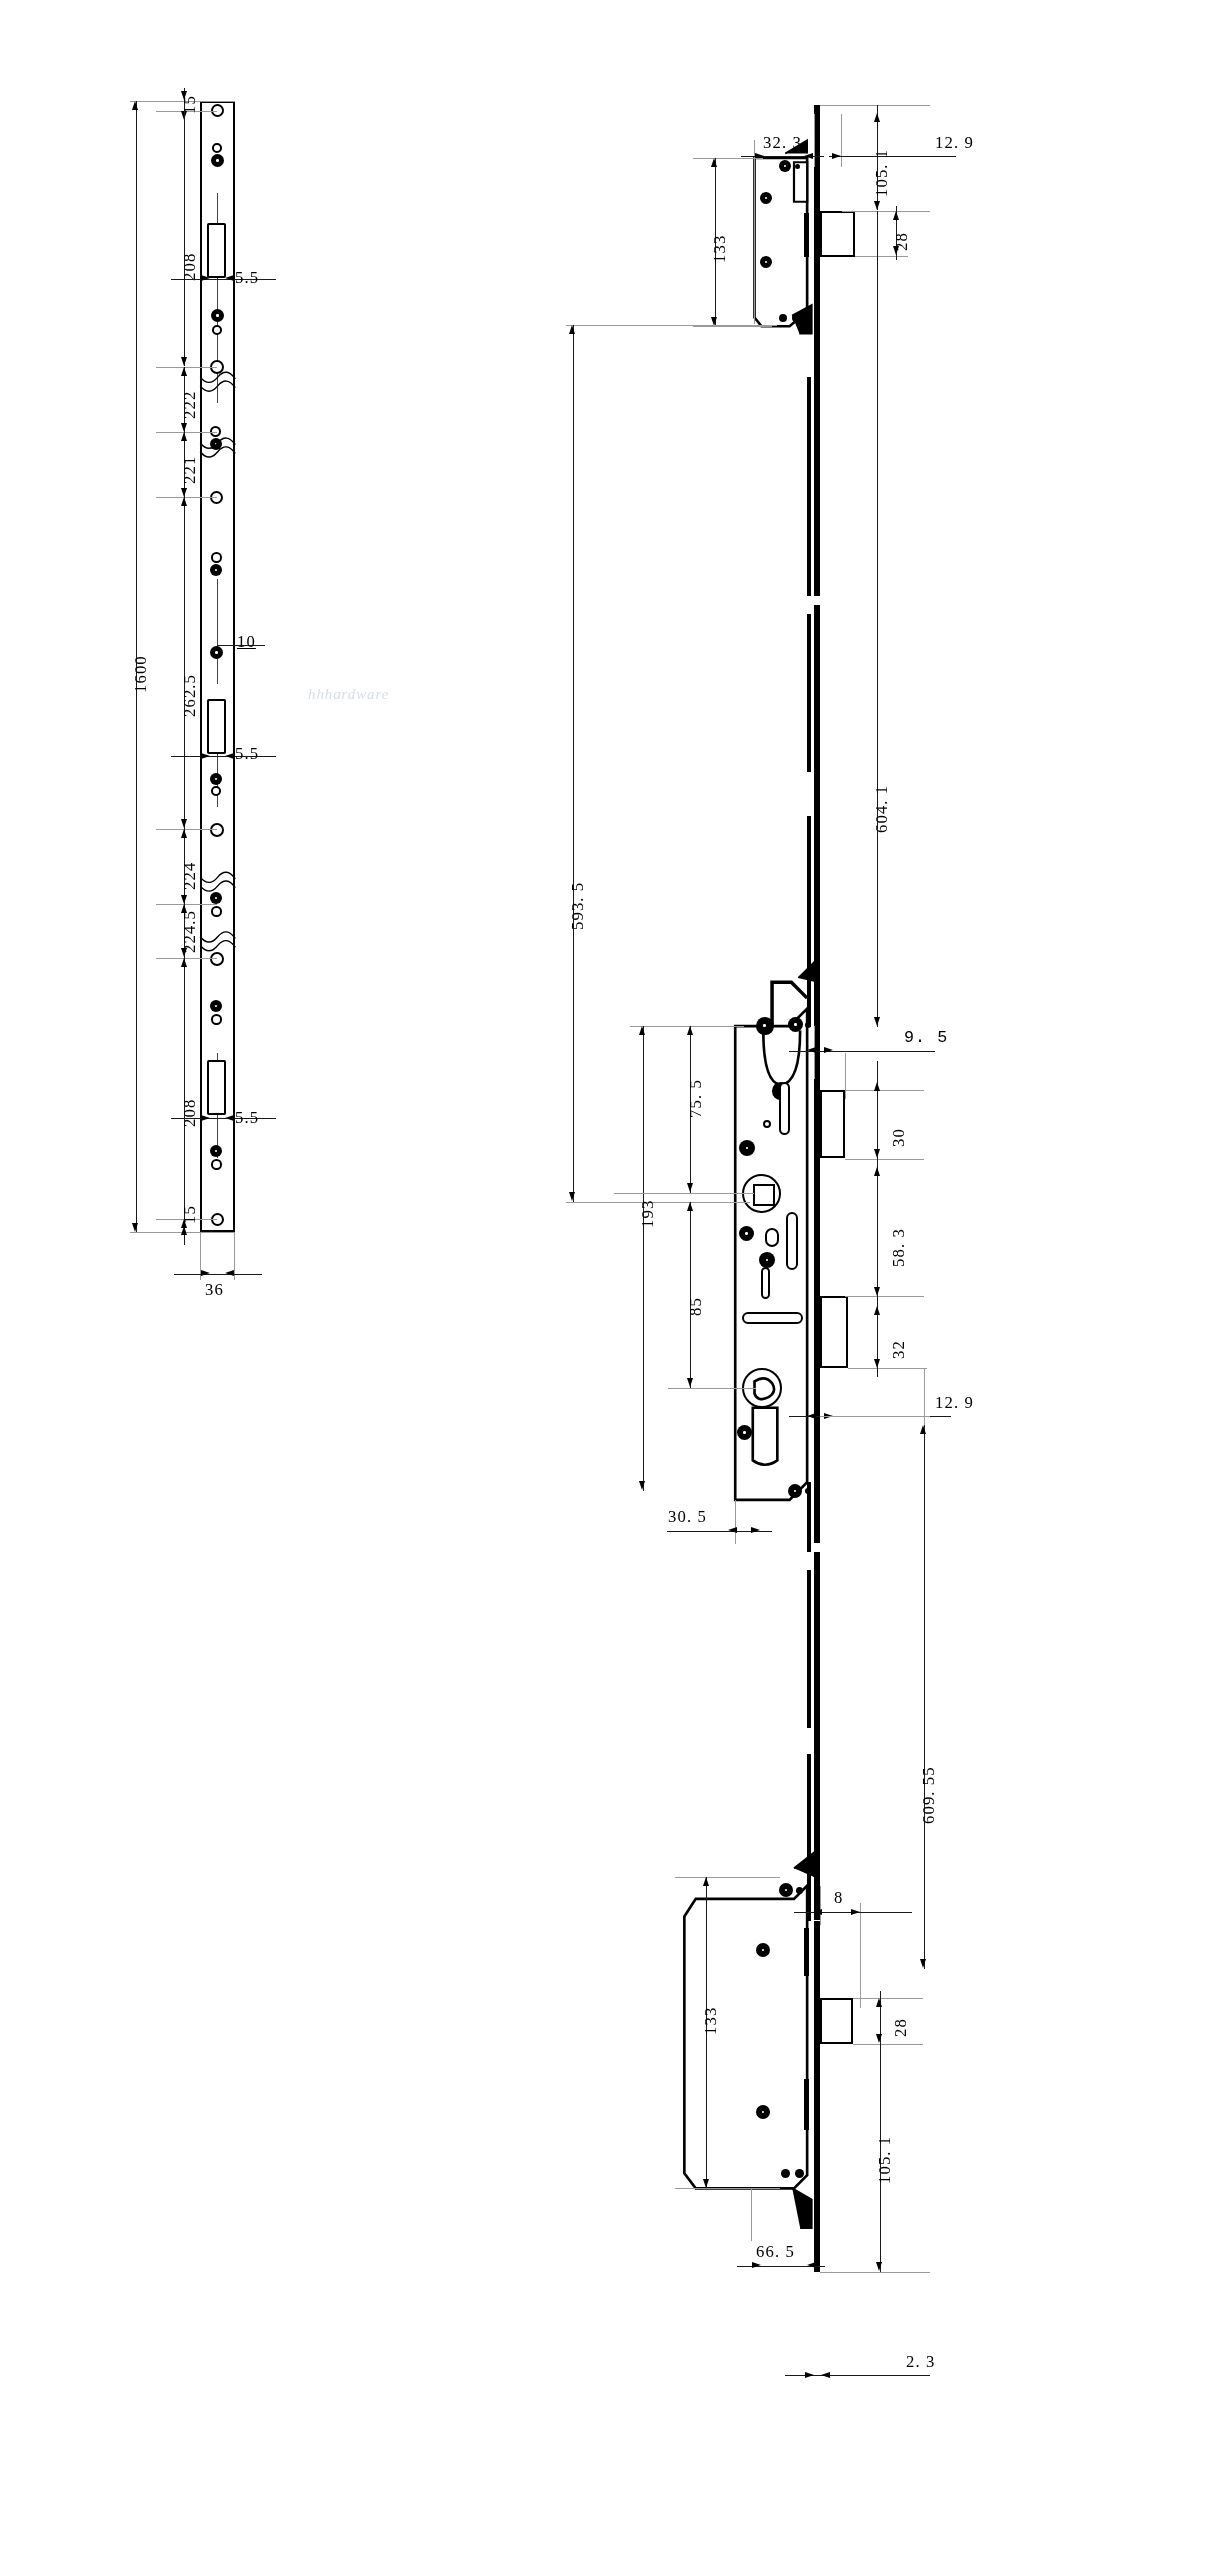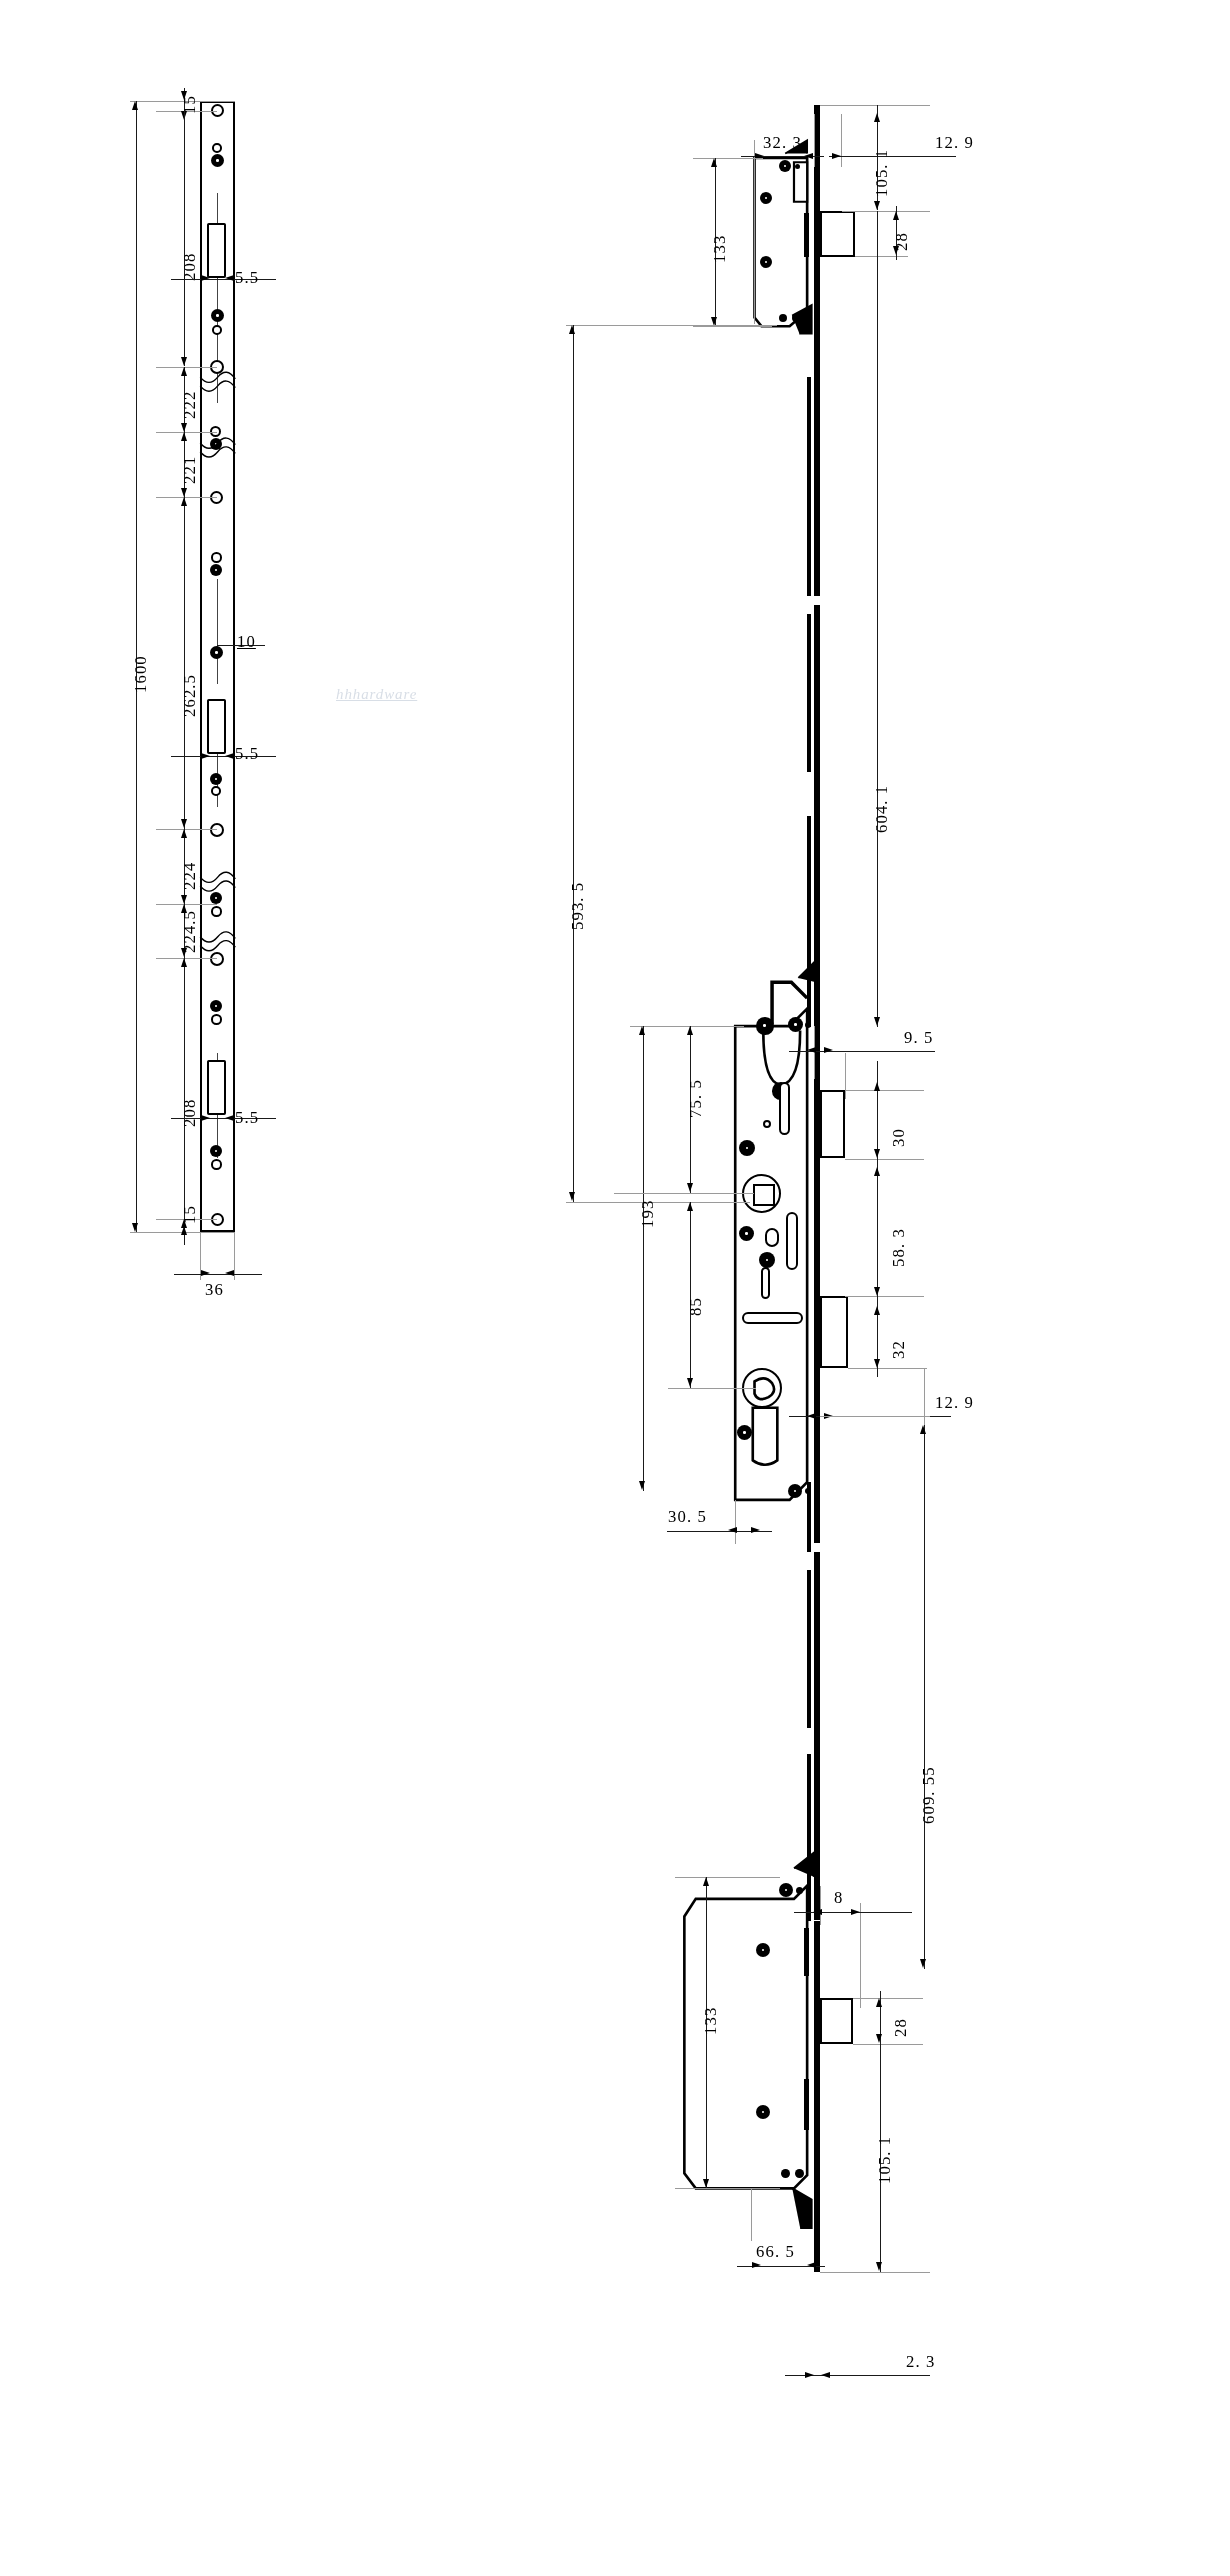--- a/index.html
+++ b/index.html
@@ -331,21 +331,21 @@
   <div class="dim v" style="left:690px;top:1202px;height:186px;"></div>
   <div class="arw up" style="left:687px;top:1202px;"></div>
   <div class="arw dn" style="left:687px;top:1378px;"></div>
   <div class="dtxt vert" style="left:688px;top:1316px;">85</div>
 
   <div class="dim v faint" style="left:814px;top:1026px;height:53px;"></div>
   <div class="dim v faint" style="left:845px;top:1053px;height:46px;"></div>
   <div class="dim h" style="left:789px;top:1051px;width:146px;"></div>
   <div class="arw lf" style="left:807px;top:1047px;"></div>
   <div class="arw rt" style="left:824px;top:1047px;"></div>
-  <div class="dtxt" style="left:904px;top:1030px;">9. 5</div>
+  <div class="dtxt" style="left:904px;top:1030px;font-family:Liberation Mono, monospace;">9. 5</div>
 
   <div class="dim h faint" style="left:845px;top:1090px;width:79px;"></div>
   <div class="dim h faint" style="left:845px;top:1159px;width:79px;"></div>
   <div class="dim v" style="left:877px;top:1061px;height:103px;"></div>
   <div class="arw up" style="left:874px;top:1082px;"></div>
   <div class="arw dn" style="left:874px;top:1149px;"></div>
   <div class="dtxt vert" style="left:891px;top:1147px;">30</div>
 
   <div class="dim h faint" style="left:845px;top:1296px;width:79px;"></div>
   <div class="dim v" style="left:877px;top:1159px;height:149px;"></div>
@@ -407,16 +407,16 @@
   <div class="dim h" style="left:737px;top:2266px;width:88px;"></div>
   <div class="arw rt" style="left:752px;top:2262px;"></div>
   <div class="arw lf" style="left:807px;top:2262px;"></div>
   <div class="dtxt" style="left:756px;top:2244px;">66. 5</div>
 
   <div class="dim h" style="left:785px;top:2375px;width:145px;"></div>
   <div class="arw rt" style="left:805px;top:2372px;"></div>
   <div class="arw lf" style="left:821px;top:2372px;"></div>
   <div class="dtxt" style="left:906px;top:2354px;">2. 3</div>
 
-  <div class="wmk" style="left:336px;top:686px;text-decoration:underline;">hhhardware</div>
+  <div class="wmk" style="left:308px;top:686px;">hhhardware</div>
 
 </div>
 
 
 </body></html>

